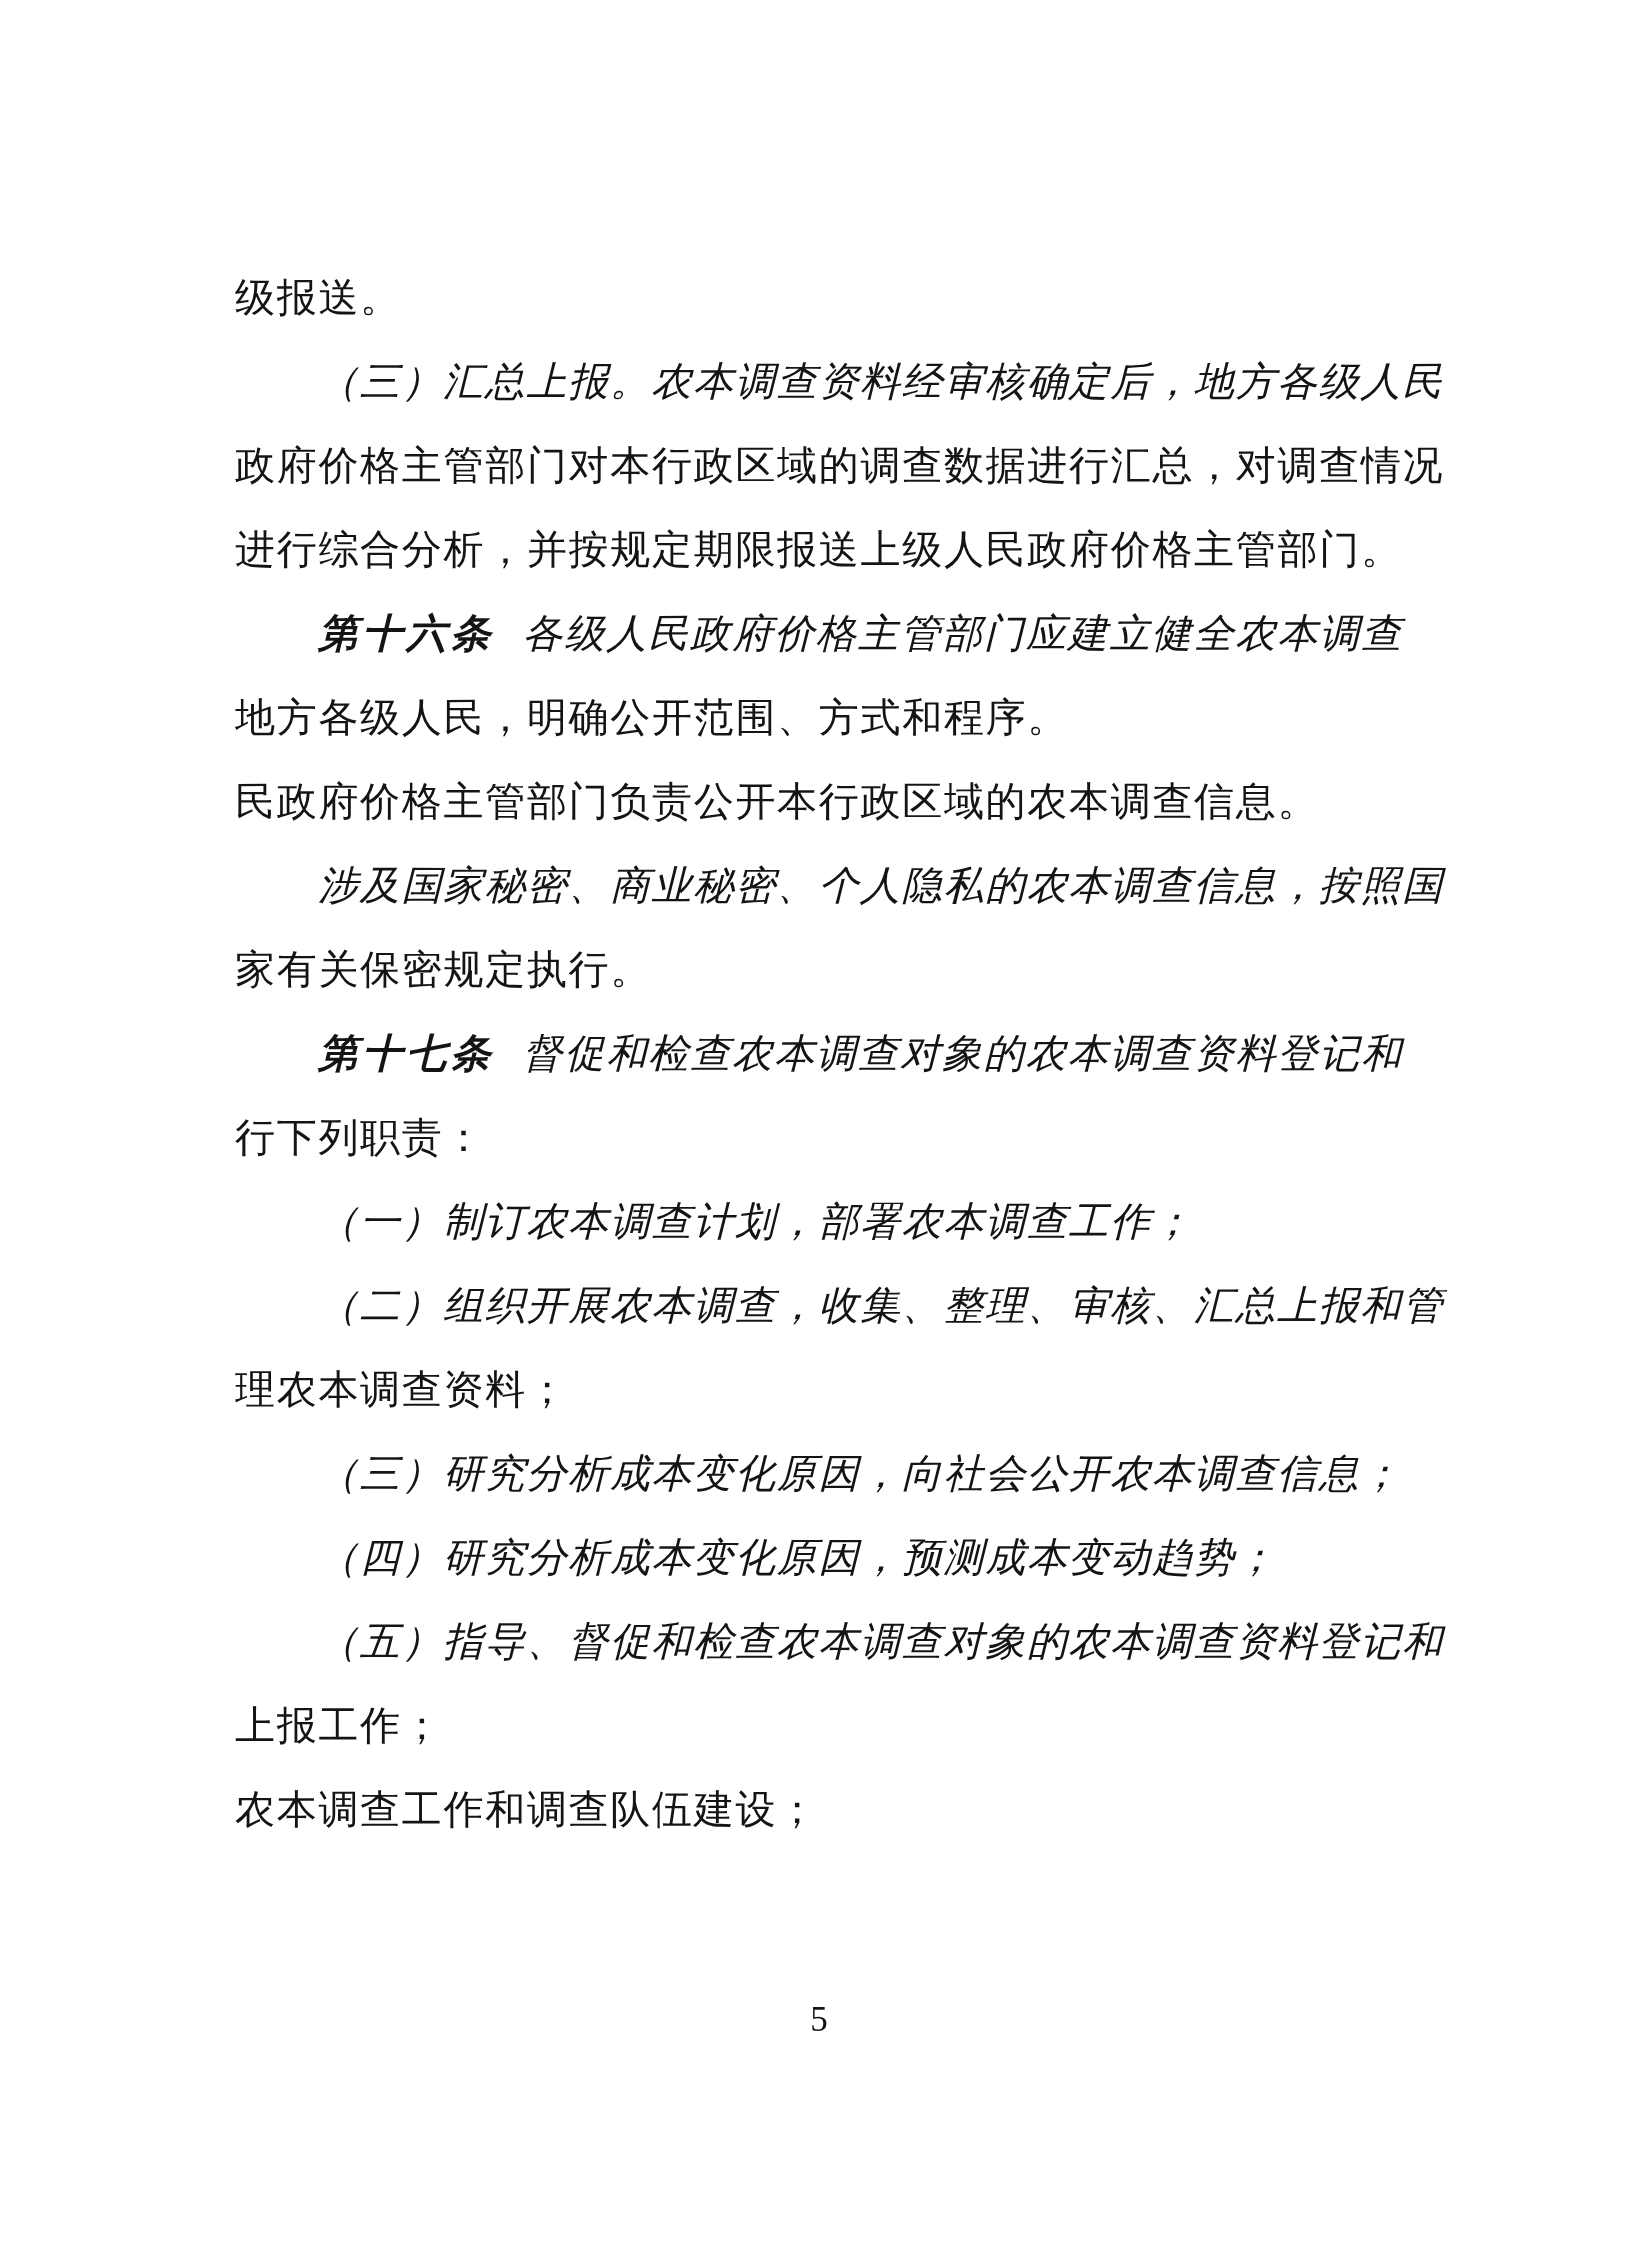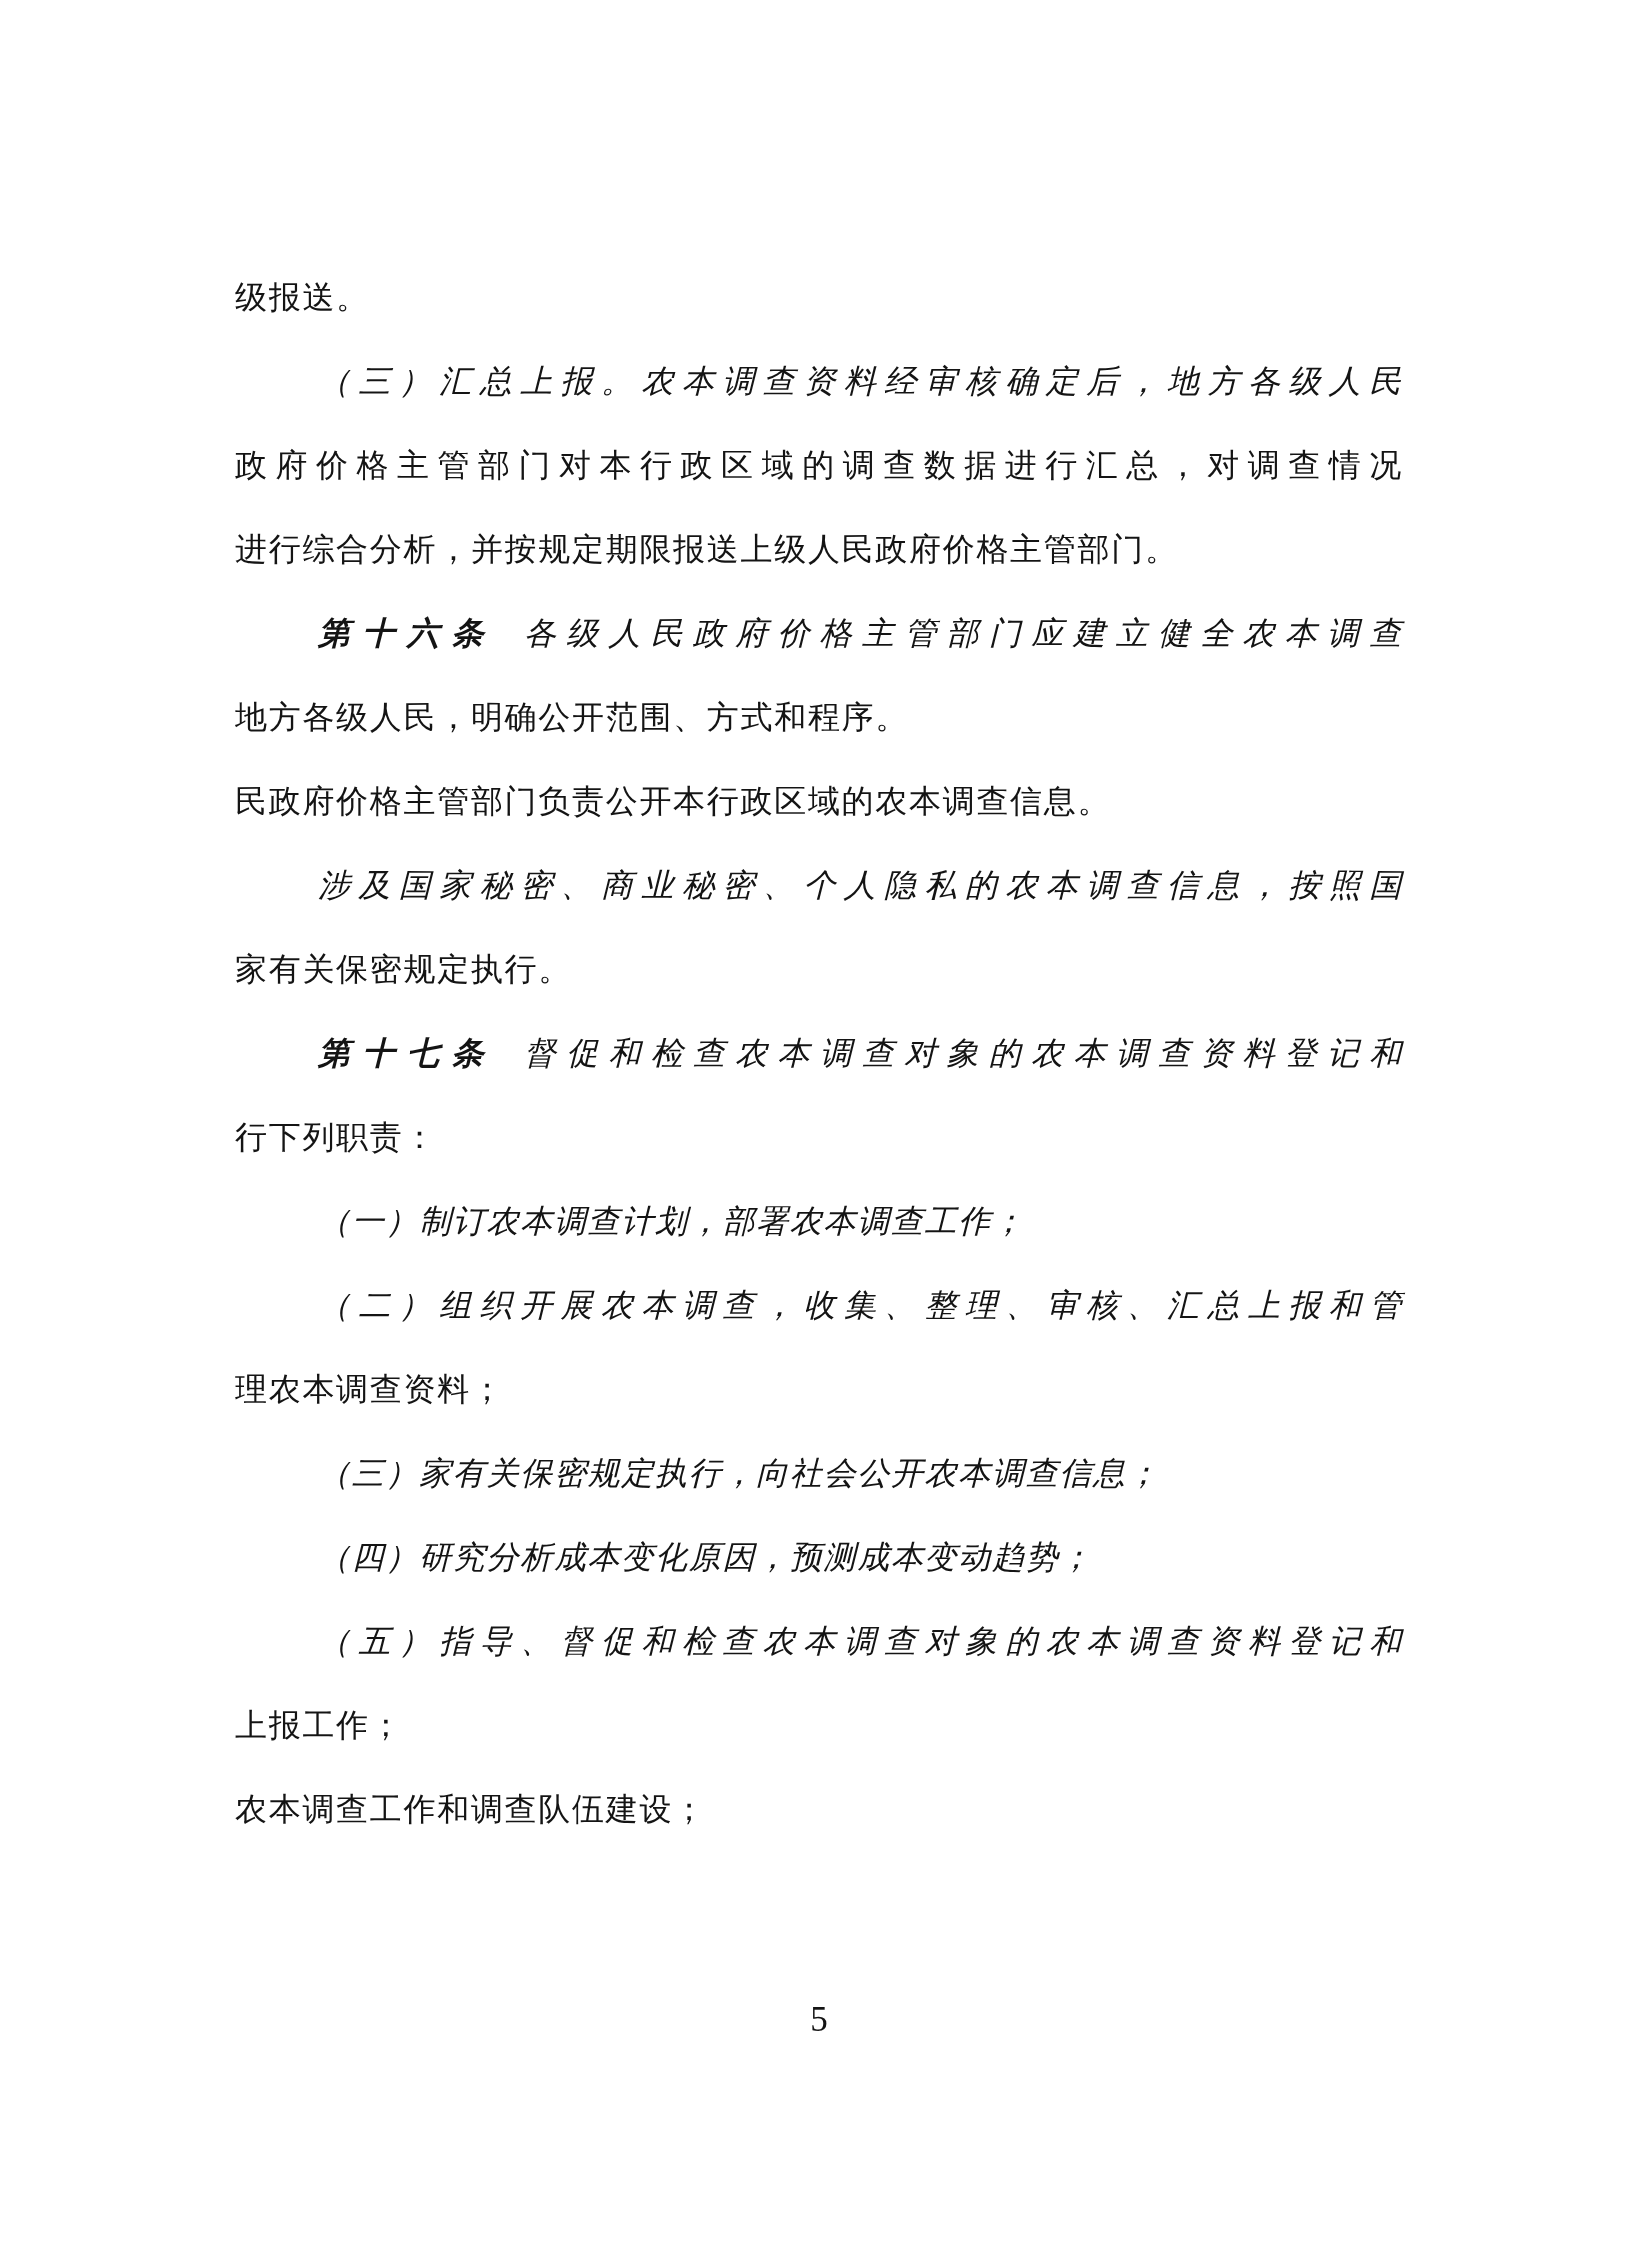--- a/index.html
+++ b/index.html
@@ -1,20 +1,20 @@
 <!DOCTYPE html>
 <html style="font-size:10.4px"><head>
 <meta charset="utf-8">
 <style>
   html, body { margin:0; padding:0; background:#ffffff; }
   body { width:1638px; height:2261px; position:relative; overflow:hidden; }
   .page { position:absolute; left:0; top:0; width:1638px; height:2261px; background:#ffffff; }
   .text-block { position:absolute; left:235px; top:255px; width:1168px; }
   .line {
-    height:84px; line-height:84px; font-size:32px; color:#141414;
+    height:84px; line-height:84px; font-size:40px; color:#141414;
     font-family: "DejaVu Sans", sans-serif;
     white-space:nowrap; letter-spacing:1.7px; text-align:justify; text-align-last:justify;
   }
   .line.last { text-align-last:left; }
   .indent { padding-left:83px;font-style:italic; }
   .article-num { font-weight:bold; letter-spacing:3.9px; margin-right:28px; }
   .page-number {
     position:absolute; left:0; width:1638px; top:2000px; text-align:center;
     font-family: "Liberation Serif", serif; font-size:35px; color:#141414;
   }
@@ -31,21 +31,21 @@
     <div class="line indent"><span class="article-num">第十六条</span><span>各级人民政府价格主管部门应建立健全农本调查</span></div>
     <div class="line last"><span>地方各级人民，明确公开范围、方式和程序。</span></div>
     <div class="line last"><span>民政府价格主管部门负责公开本行政区域的农本调查信息。</span></div>
     <div class="line indent"><span>涉及国家秘密、商业秘密、个人隐私的农本调查信息，按照国</span></div>
     <div class="line last"><span>家有关保密规定执行。</span></div>
     <div class="line indent"><span class="article-num">第十七条</span><span>督促和检查农本调查对象的农本调查资料登记和</span></div>
     <div class="line last"><span>行下列职责：</span></div>
     <div class="line indent last"><span>（一）制订农本调查计划，部署农本调查工作；</span></div>
     <div class="line indent"><span>（二）组织开展农本调查，收集、整理、审核、汇总上报和管</span></div>
     <div class="line last"><span>理农本调查资料；</span></div>
-    <div class="line indent last"><span>（三）家有关保密规定执行，向社会公开农本调查信息；</span></div>
+    <div class="line indent last"><span>（三）研究分析成本变化原因，向社会公开农本调查信息；</span></div>
     <div class="line indent last"><span>（四）研究分析成本变化原因，预测成本变动趋势；</span></div>
     <div class="line indent"><span>（五）指导、督促和检查农本调查对象的农本调查资料登记和</span></div>
     <div class="line last"><span>上报工作；</span></div>
     <div class="line last"><span>农本调查工作和调查队伍建设；</span></div>
   </div>
   <div class="page-number">5</div>
 </div>
 
 
 </body></html>

